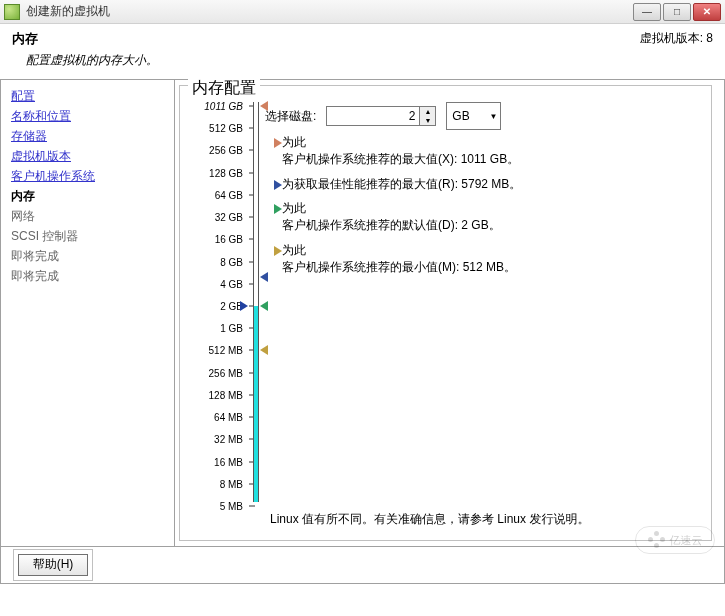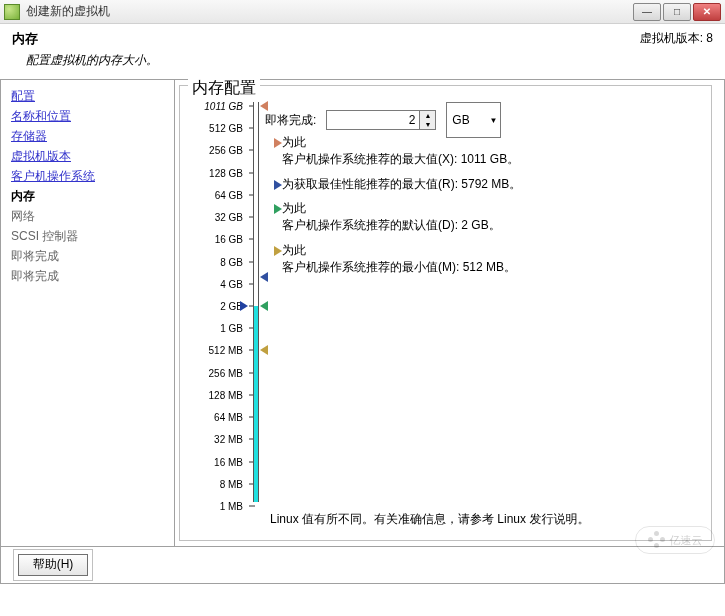--- a/index.html
+++ b/index.html
@@ -27,21 +27,21 @@
     .main { flex: 1; border: 1px solid #a0a0a0; border-top:none; border-left:none; padding: 5px 8px 5px 0; position: relative; }
     .fieldset { border: 1px solid #c0c0c0; margin: 0 4px 4px 4px; height: 456px; position: relative; }
     .fieldset .legend { position: absolute; top: -8px; left: 8px; background: #fff; padding: 0 4px; font-size: 16px; }
     
     .mem-row { position: absolute; top: 16px; left: 85px; display: flex; align-items: center; gap: 10px; }
     .mem-label {}
     .spin { width: 110px; height: 20px; border: 1px solid #7a7a7a; display:flex; align-items:center;}
     .spin-val { flex:1; text-align: right; padding-right: 4px; }
     .spin-btns { width: 16px; display:flex; flex-direction:column; }
     .spin-b { height: 9px; border-left:1px solid #7a7a7a; display:flex; align-items:center; justify-content:center; font-size:7px; background:#eee; }
-    .combo { width: 55px; height: 36px; border:1px solid #7a7a7a; display:flex; align-items:center; justify-content:space-between; padding: 0 3px 0 5px; background:#fff;}
+    .combo { width: 55px; height: 28px; border:1px solid #7a7a7a; display:flex; align-items:center; justify-content:space-between; padding: 0 3px 0 5px; background:#fff;}
     .combo .caret { font-size:8px; }
     
     .scale { position: absolute; top: 16px; left: 0; width: 75px; height: 428px; }
     .tick { position: absolute; right: 12px; font-size: 10px; color: #000; transform: translateY(-50%); white-space: nowrap; text-align: right; width: 50px; }
     .tickmark { position:absolute; right:0; width:6px; height:1px; background:#333; transform: translateY(-0.5px);}
     .slider-track { position: absolute; top: 16px; left: 73px; width: 6px; height: 400px; background: #fff; border-left:1px solid #555; border-right:1px solid #555;}
     .slider-fill { position:absolute; bottom:0; left:0; right:0; background:#20e0e0; }
     
     .marker { position:absolute; left: 68px; width:0; height:0; border-top:5px solid transparent; border-bottom:5px solid transparent; transform:translateY(-5px); }
     .marker.r { border-left:8px solid; }
@@ -97,21 +97,21 @@
     <div class="item disabled">SCSI 控制器</div>
     <div class="item disabled">即将完成</div>
     <div class="item disabled">即将完成</div>
   </div>
 
   <div class="main">
     <div class="fieldset">
       <span class="legend">内存配置</span>
 
       <div class="mem-row">
-        <span class="mem-label">即将完成:</span>
+        <span class="mem-label">选择磁盘:</span>
         <div class="spin">
           <span class="spin-val">2</span>
           <div class="spin-btns">
             <div class="spin-b">▲</div>
             <div class="spin-b">▼</div>
           </div>
         </div>
         <div class="combo">
           <span>GB</span>
           <span class="caret">▼</span>
@@ -148,21 +148,21 @@
           <div class="tick" style="top: 292.889px;">128 MB</div>
           <div class="tickmark" style="top: 292.889px;"></div>
           <div class="tick" style="top: 315.111px;">64 MB</div>
           <div class="tickmark" style="top: 315.111px;"></div>
           <div class="tick" style="top: 337.333px;">32 MB</div>
           <div class="tickmark" style="top: 337.333px;"></div>
           <div class="tick" style="top: 359.556px;">16 MB</div>
           <div class="tickmark" style="top: 359.556px;"></div>
           <div class="tick" style="top: 381.778px;">8 MB</div>
           <div class="tickmark" style="top: 381.778px;"></div>
-          <div class="tick" style="top: 404px;">1 MB</div>
+          <div class="tick" style="top: 404px;">5 MB</div>
           <div class="tickmark" style="top: 404px;"></div>
         </div>
       <div class="slider-track">
         <div class="slider-fill" id="slider-fill" style="height: 196px;"></div>
       </div>
 
       <div id="track-markers">
           <div class="marker l" style="top: 20px; border-right-color: rgb(208, 128, 96);"></div>
           <div class="marker l" style="top: 191.111px; border-right-color: rgb(48, 80, 160);"></div>
           <div class="marker l" style="top: 220px; border-right-color: rgb(48, 160, 96);"></div>

